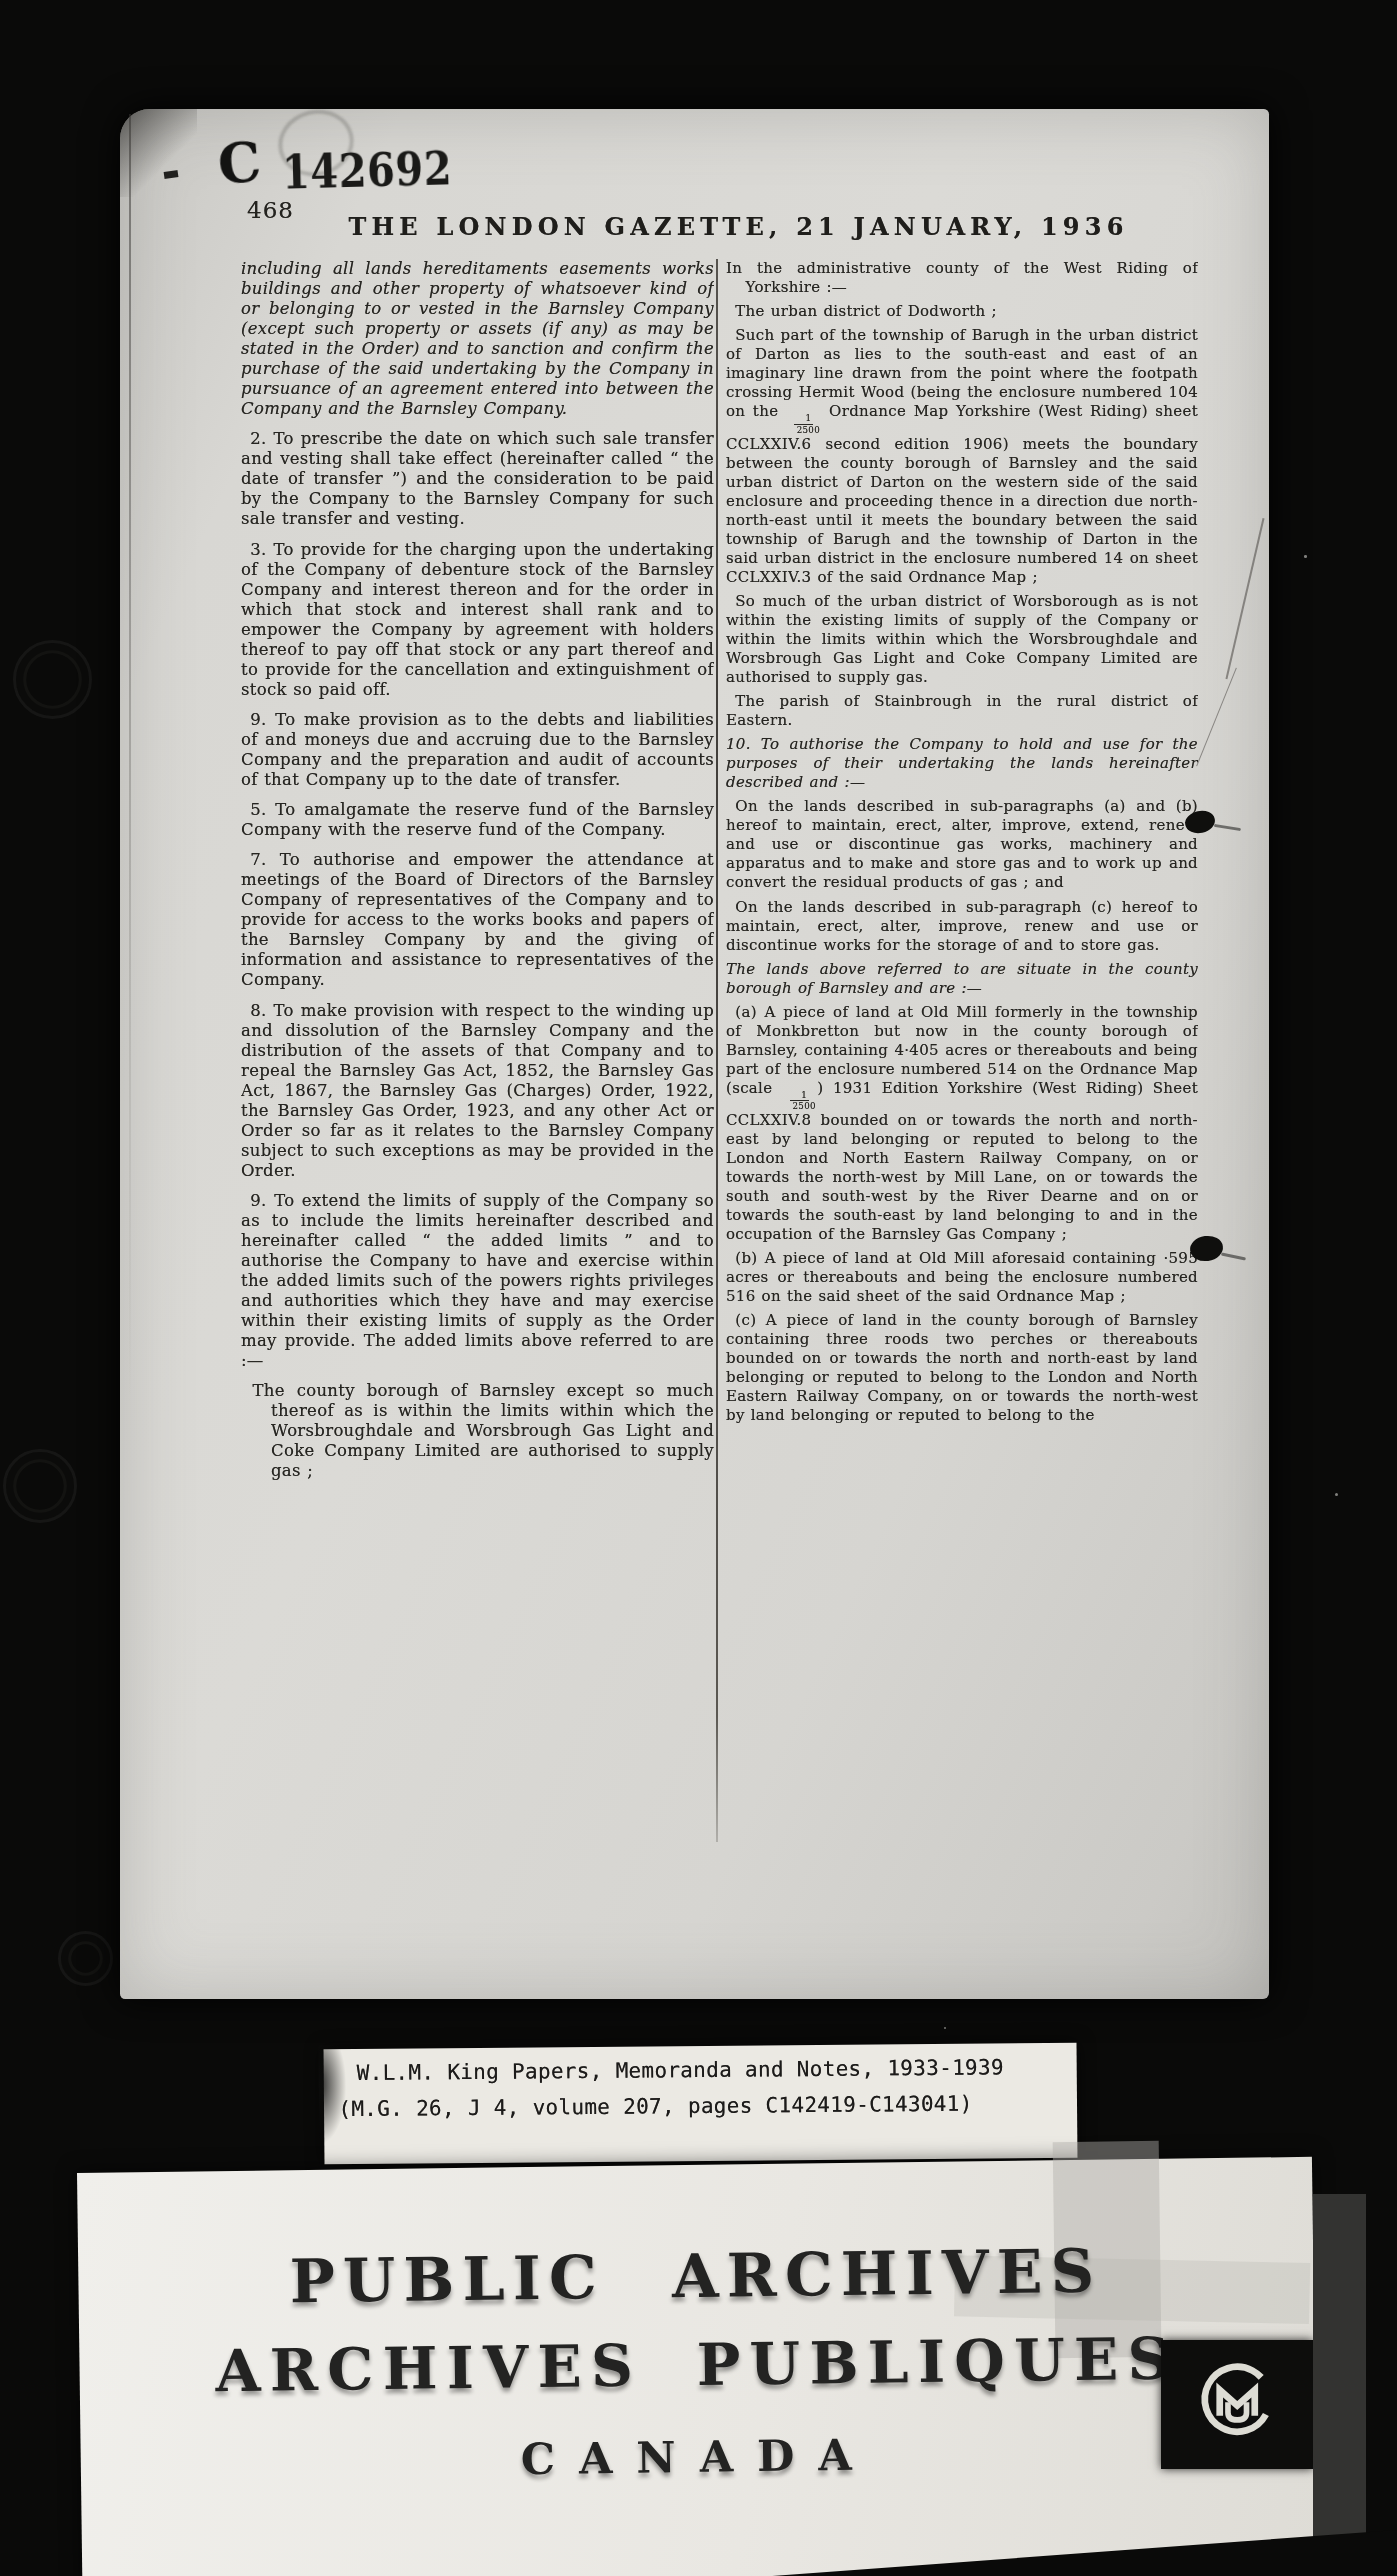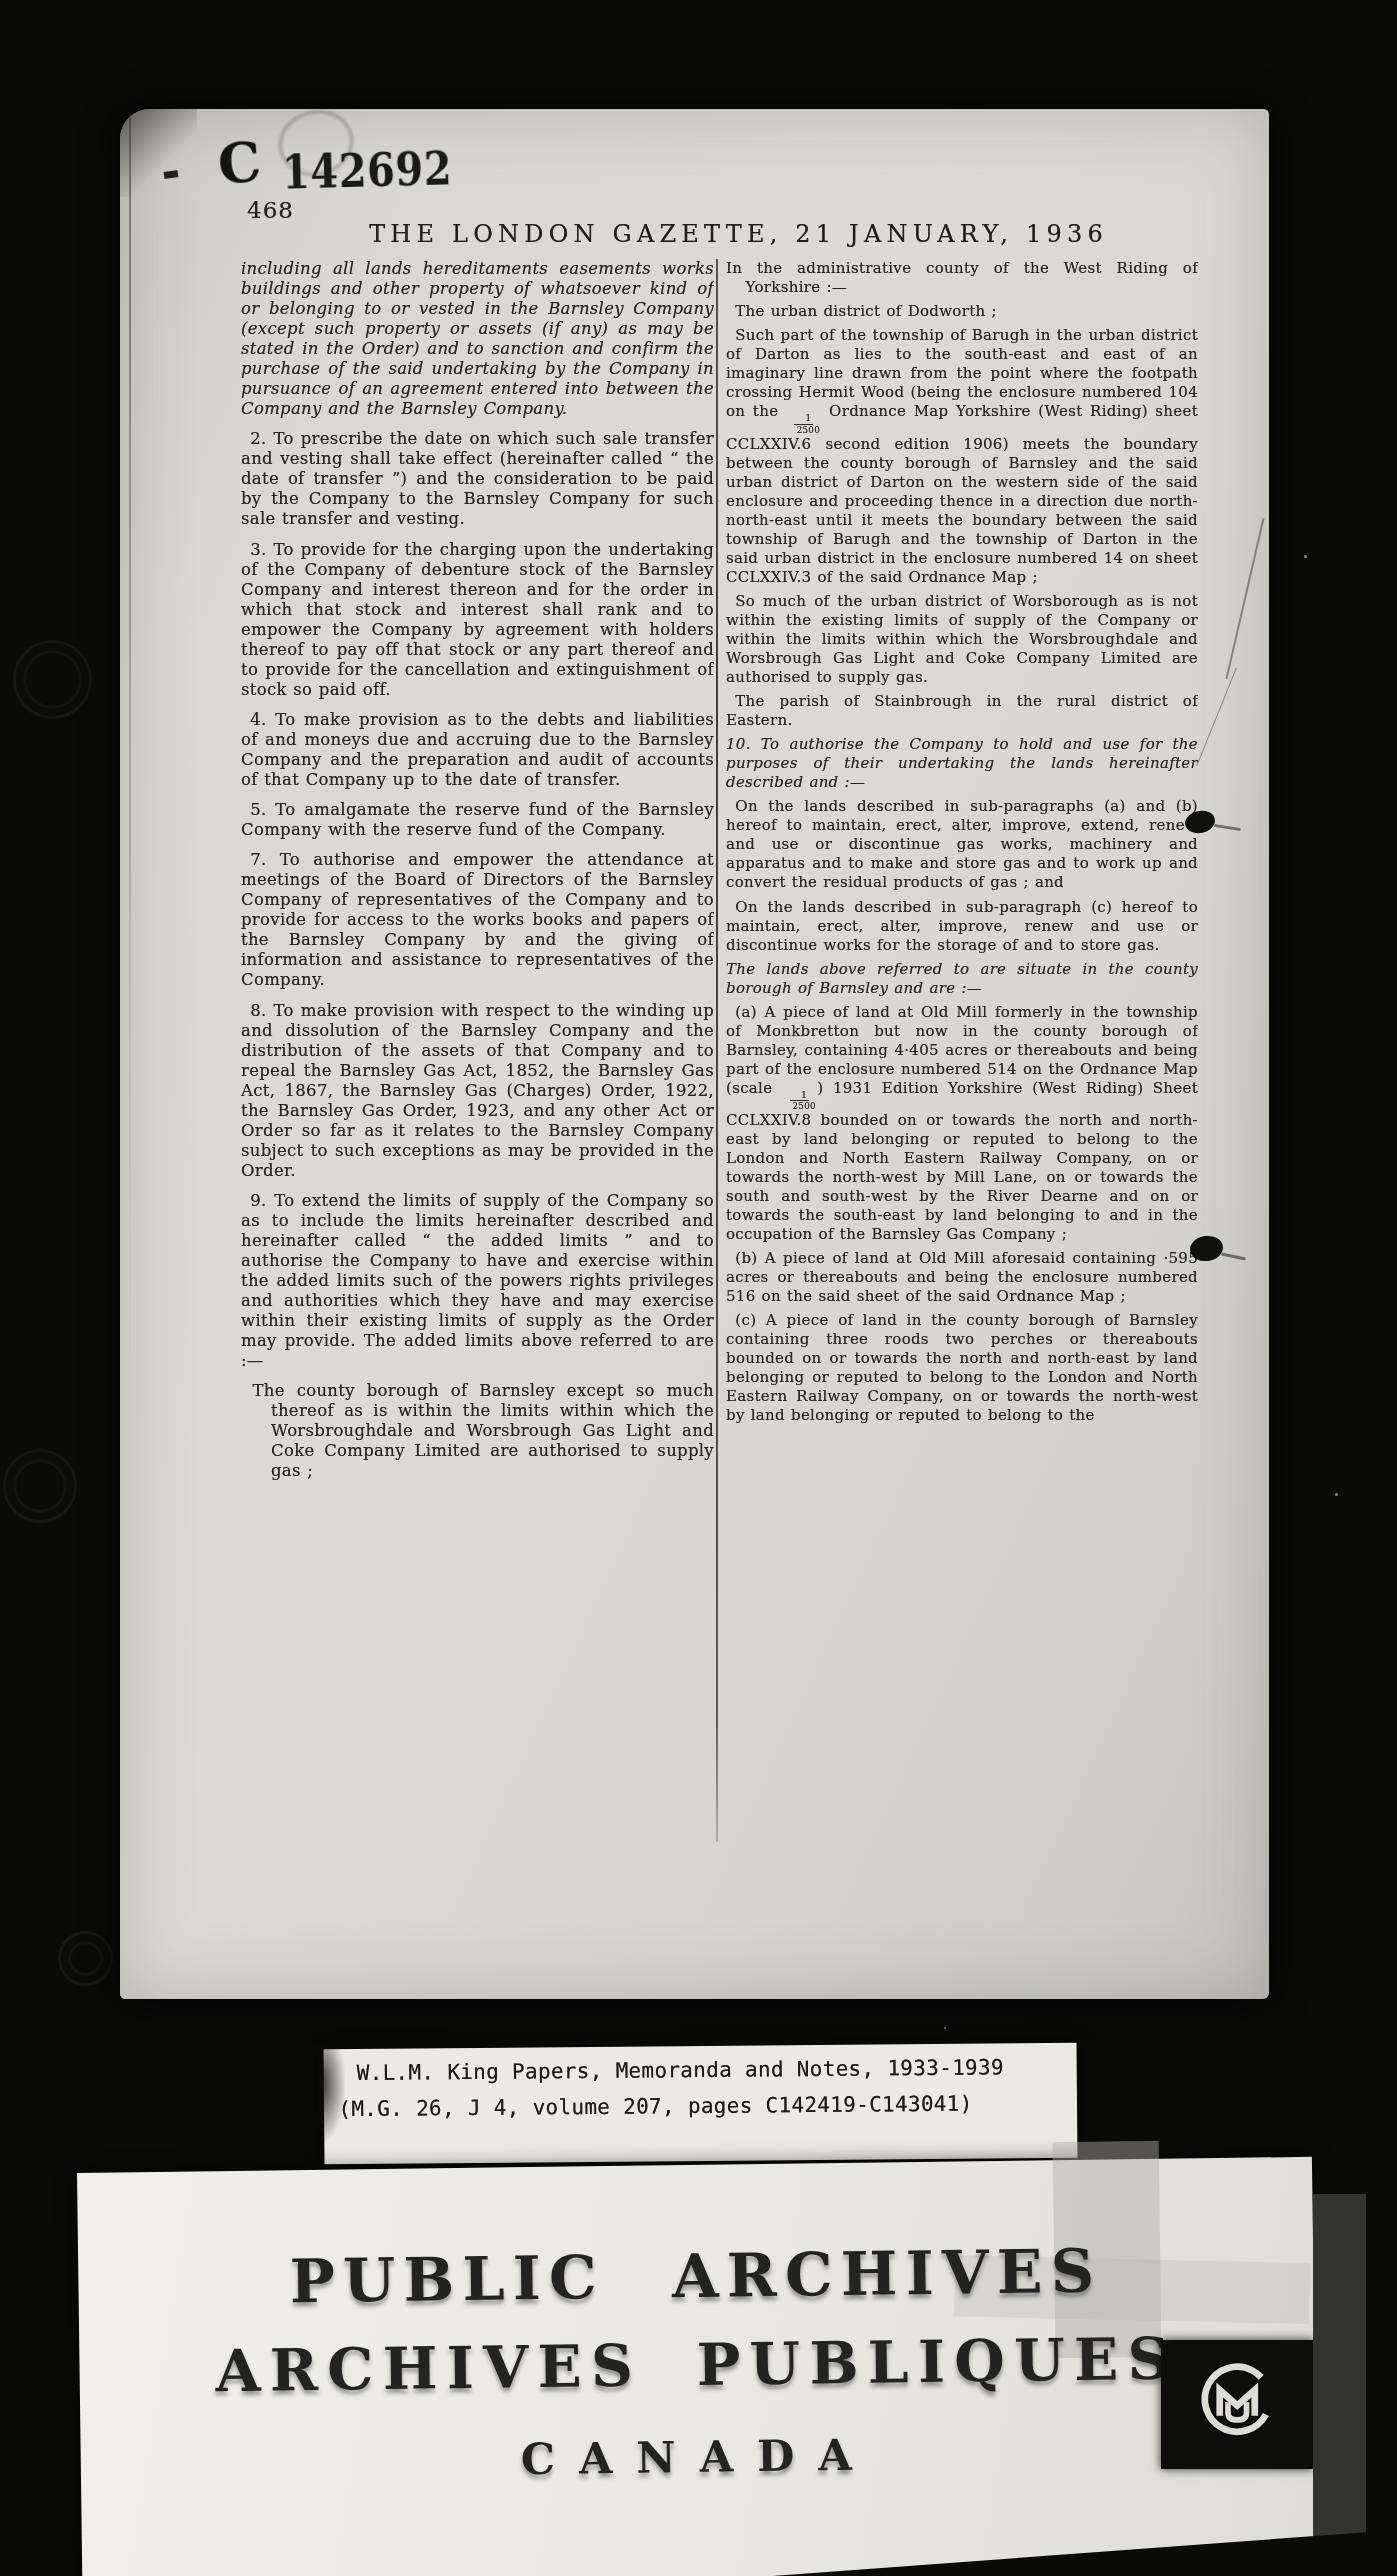--- a/index.html
+++ b/index.html
@@ -23,22 +23,22 @@
         transform:rotate(-5deg);filter:blur(0.4px);}
   .stamp-digits{position:absolute;left:162px;top:37px;font-size:40px;font-weight:800;color:#1a1a18;
         letter-spacing:0.5px;transform:rotate(-1.5deg) scaleY(1.15);filter:blur(0.3px);}
   .stamp-dash{position:absolute;left:44px;top:62px;width:14.4px;height:6.7px;background:#22211f;
         transform:rotate(-8deg);filter:blur(0.5px);}
   .stamp-smudge{position:absolute;left:158px;top:1px;width:68px;height:58px;border-radius:50%;
         border:4.6px solid rgba(45,44,42,.22);filter:blur(1.3px);transform:rotate(-14deg);}
   
   .pageno{position:absolute;left:127px;top:88px;font-size:23px;color:#24231f;letter-spacing:1px;
         text-shadow:0 0 0.5px rgba(35,34,30,.6);}
-  .gz-title{position:absolute;left:88px;top:111px;width:1061px;text-align:center;font-size:24px;
-        font-weight:400;letter-spacing:5.2px;color:#1f1e1b;white-space:nowrap;
+  .gz-title{position:absolute;left:88px;top:103px;width:1061px;text-align:center;font-size:24px;
+        font-weight:700;letter-spacing:5.2px;color:#1f1e1b;white-space:nowrap;
         text-shadow:0 0 0.5px rgba(30,29,26,.65);}
   
   .col{position:absolute;top:150px;width:473px;height:1589px;overflow:hidden;text-align:justify;
         color:#262521;}
   #col-left{left:121px;}
   #col-right{left:606px;width:472px;}
   .col p.para{margin:0 0 10.3px 0;font-size:16.5px;line-height:20px;letter-spacing:0.3px;word-spacing:1px;
         text-shadow:0 0 0.6px rgba(38,37,33,.6);}
   #col-right p.para{font-size:15px;line-height:19px;margin-bottom:5.2px;}
   p.noind{text-indent:0;font-style:italic;}
@@ -105,21 +105,21 @@
     <div class="stamp-c">C</div>
     <div class="stamp-digits">142692</div>
 
     <div class="pageno">468</div>
     <div class="gz-title">THE LONDON GAZETTE, 21 JANUARY, 1936</div>
 
     <div class="col" id="col-left">
         <p class="para noind">including all lands hereditaments easements works buildings and other property of whatsoever kind of or belonging to or vested in the Barnsley Company (except such property or assets (if any) as may be stated in the Order) and to sanction and confirm the purchase of the said undertaking by the Company in pursuance of an agreement entered into between the Company and the Barnsley Company.</p>
         <p class="para ind">2. To prescribe the date on which such sale transfer and vesting shall take effect (hereinafter called “ the date of transfer ”) and the consideration to be paid by the Company to the Barnsley Company for such sale transfer and vesting.</p>
         <p class="para ind">3. To provide for the charging upon the undertaking of the Company of debenture stock of the Barnsley Company and interest thereon and for the order in which that stock and interest shall rank and to empower the Company by agreement with holders thereof to pay off that stock or any part thereof and to provide for the cancellation and extinguishment of stock so paid off.</p>
-        <p class="para ind">4. To make provision as to the debts and liabilities of and moneys due and accruing due to the Barnsley Company and the preparation and audit of accounts of that Company up to the date of transfer.</p>
+        <p class="para ind">9. To make provision as to the debts and liabilities of and moneys due and accruing due to the Barnsley Company and the preparation and audit of accounts of that Company up to the date of transfer.</p>
         <p class="para ind">5. To amalgamate the reserve fund of the Barnsley Company with the reserve fund of the Company.</p>
         <p class="para ind">7. To authorise and empower the attendance at meetings of the Board of Directors of the Barnsley Company of representatives of the Company and to provide for access to the works books and papers of the Barnsley Company by and the giving of information and assistance to representatives of the Company.</p>
         <p class="para ind">8. To make provision with respect to the winding up and dissolution of the Barnsley Company and the distribution of the assets of that Company and to repeal the Barnsley Gas Act, 1852, the Barnsley Gas Act, 1867, the Barnsley Gas (Charges) Order, 1922, the Barnsley Gas Order, 1923, and any other Act or Order so far as it relates to the Barnsley Company subject to such exceptions as may be provided in the Order.</p>
         <p class="para ind">9. To extend the limits of supply of the Company so as to include the limits hereinafter described and hereinafter called “ the added limits ” and to authorise the Company to have and exercise within the added limits such of the powers rights privileges and authorities which they have and may exercise within their existing limits of supply as the Order may provide.  The added limits above referred to are :—</p>
         <p class="para hang">The county borough of Barnsley except so much thereof as is within the limits within which the Worsbroughdale and Worsbrough Gas Light and Coke Company Limited are authorised to supply gas ;</p>
       </div>
     <div class="colrule"></div>
     <div class="col" id="col-right">
         <p class="para hangR">In the administrative county of the West Riding of Yorkshire :—</p>
         <p class="para ind">The urban district of Dodworth ;</p>

